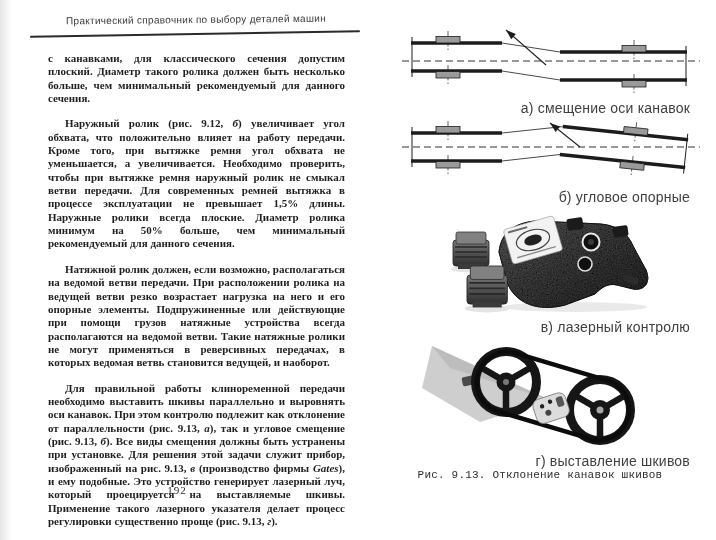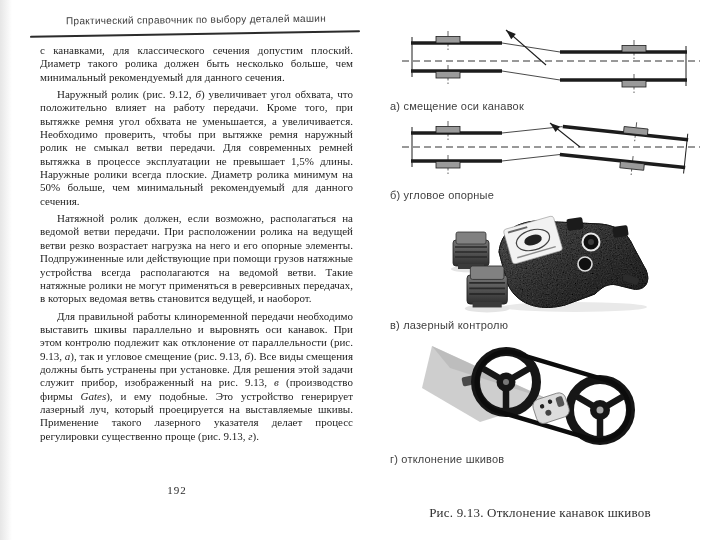--- a/index.html
+++ b/index.html
@@ -8,39 +8,39 @@
   .page-edge{position:absolute;left:0;top:0;width:12px;height:540px;
              background:linear-gradient(90deg,#e6e6e6 0%,rgba(255,255,255,0) 100%);}
   
   .running-header{position:absolute;left:36px;top:14px;width:320px;text-align:center;
                   font-family:"Liberation Sans",sans-serif;font-size:10px;color:#3a3a3a;
                   letter-spacing:.3px;transform:rotate(-.6deg);}
   .header-rule{position:absolute;left:30px;top:33px;width:330px;height:1.6px;background:#2b2b2b;
                transform:rotate(-1deg);border-radius:1px;}
   .text-block{position:absolute;left:36px;top:40px;width:321px;font-size:11px;line-height:13.35px;
               color:#1f1f1f;text-align:justify;}
-  .para{margin:4px;}
+  .para{margin:12px;font-weight:bold;}
   .indent{text-indent:17px;}
   .it{font-style:italic;}
   .page-number{position:absolute;left:36px;top:484px;width:282px;text-align:center;
                font-size:11px;color:#2a2a2a;letter-spacing:1px;}
   
   .fig{position:absolute;}
   .fig-a{left:398px;top:24px;width:306px;height:74px;}
   .fig-b{left:398px;top:116px;width:306px;height:70px;}
   .fig-v{left:415px;top:212px;width:250px;height:104px;}
   .fig-g{left:388px;top:336px;width:278px;height:114px;}
-  .caption{position:absolute;left:390px;width:300px;text-align:left;
-           font-family:"Liberation Sans",sans-serif;font-size:11px;color:#3f3f3f;letter-spacing:.2px;}
+  .caption{position:absolute;left:390px;width:300px;text-align:right;
+           font-family:"Liberation Sans",sans-serif;font-size:14px;color:#3f3f3f;letter-spacing:.2px;}
   .cap-a{top:100px;}
   .cap-b{top:189px;}
   .cap-v{top:319px;}
   .cap-g{top:453px;}
   .main-caption{position:absolute;left:390px;top:469px;width:300px;text-align:center;
-                font-family:Liberation Serif, serif;font-size:13px;color:#2e2e2e;letter-spacing:.2px;margin-top:36px;}
+                font-family:Liberation Mono, monospace;font-size:11px;color:#2e2e2e;letter-spacing:.2px;}
 </style>
 </head>
 <body>
 
 <div class="spread">
   <div class="page-edge"></div>
 
   <div>
     <div class="running-header">Практический справочник по выбору деталей машин</div>
     <div class="header-rule"></div>
@@ -190,17 +190,17 @@
       </g>
       <path d="M126.7,16.8 L220.7,44.8 A30.5,30.5 0 0 1 203.3,103.2 L109.3,75.2 A30.5,30.5 0 0 1 126.7,16.8" stroke="#0c0c0c" stroke-width="4.5" fill="none" stroke-linejoin="round"></path>
       <g transform="rotate(-18 162 72)">
         <rect x="146" y="60" width="34" height="25" rx="7" fill="#dcdcdc" stroke="#7a7a7a" stroke-width="0.8"></rect>
         <circle cx="155" cy="68" r="2.2" fill="#222"></circle>
         <circle cx="164" cy="66" r="2.2" fill="#222"></circle>
         <circle cx="159" cy="76" r="3" fill="#444"></circle>
         <rect x="170" y="64" width="7" height="10" rx="2" fill="#555"></rect>
       </g>
     </svg>
-    <div class="caption cap-g">г) отклонение шкивов</div>
+    <div class="caption cap-g">г) выставление шкивов</div>
 
     <div class="main-caption">Рис. 9.13. Отклонение канавок шкивов</div>
   </div>
 </div>
 
 </body></html>

